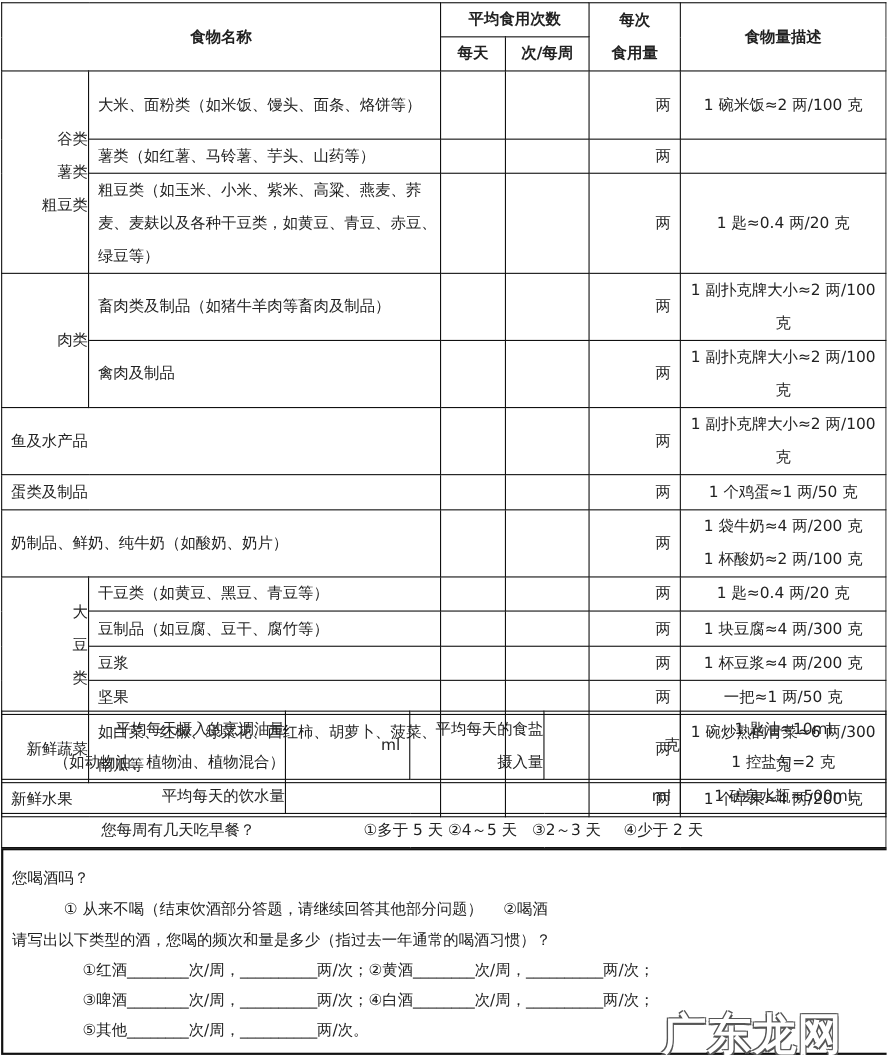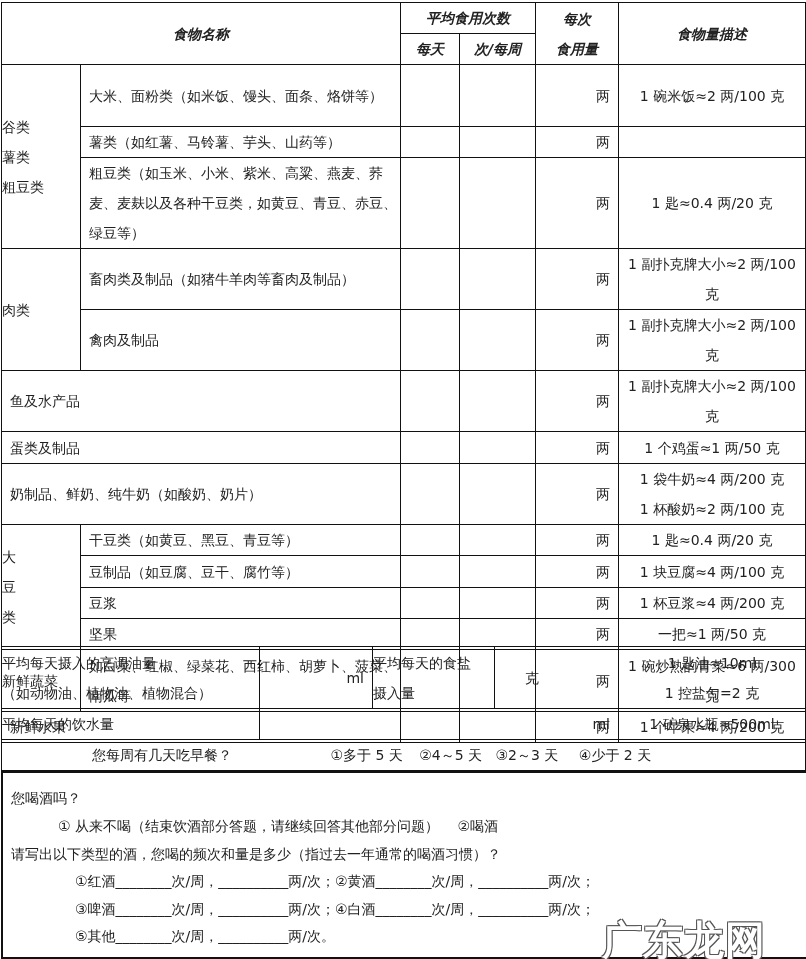--- a/index.html
+++ b/index.html
@@ -1,21 +1,21 @@
 <!DOCTYPE html>
 <html><head>
 <meta charset="utf-8">
 <style>
   html, body { margin:0; padding:0; background:#fff; }
   body { width:806px; height:959px; overflow:hidden; font-family:"DejaVu Sans", "Liberation Sans", sans-serif; color:#222; }
   .page { position:relative; width:806px; height:959px; }
   table.survey { position:absolute; left:1px; top:2px; border-collapse:collapse; table-layout:fixed; width:804px; }
   table.survey td { border:1px solid #111; padding:0; font-size:14px; line-height:30px; vertical-align:middle; }
-  .hdr { font-weight:bold; text-align:center; font-size:15px;font-style:italic; }
-  .cat { text-align:left; }
+  .hdr { font-weight:bold; text-align:center; font-size:15px; }
+  .cat { text-align:right; }
   .name { padding-left:8px !important; text-align:left; }
   .unit { text-align:right; padding-right:8px !important; }
   .desc { text-align:center; font-size:12.5px; line-height:28px; }
   .thick-top td { border-top:2.5px solid #111; }
   .bottom-box { position:absolute; left:1px; top:771px; width:801px; height:184px; border:2px solid #111; border-top:2.5px solid #111; font-size:14px;padding-left:36px; }
   .bottom-box .line { position:absolute; left:8px; white-space:nowrap; }
   .watermark { position:absolute; right:40px; top:913px; font-size:40px; color:#fff; font-weight:bold; letter-spacing:1px;
     text-shadow:-1px -1px 0 #555, 1px -1px 0 #555, -1px 1px 0 #555, 1px 1px 0 #555; }
 </style>
 </head>
@@ -127,21 +127,21 @@
     <td></td>
     <td></td>
     <td class="unit">两</td>
     <td class="desc">1 匙≈0.4 两/20 克</td>
   </tr>
   <tr style="height:32px">
     <td class="name">豆制品（如豆腐、豆干、腐竹等）</td>
     <td></td>
     <td></td>
     <td class="unit">两</td>
-    <td class="desc">1 块豆腐≈4 两/100 克</td>
+    <td class="desc">1 块豆腐≈4 两/300 克</td>
   </tr>
   <tr style="height:31px" class="thick-top">
     <td class="name">豆浆</td>
     <td></td>
     <td></td>
     <td class="unit">两</td>
     <td class="desc">1 杯豆浆≈4 两/200 克</td>
   </tr>
   <tr style="height:24px">
     <td class="name">坚果</td>
@@ -197,21 +197,21 @@
   </tr>
   <tr style="height:31px" class="thick-top">
     <td class="cat">平均每天的饮水量</td>
     <td class="unit" colspan="3">ml</td>
     <td class="desc">1 矿泉水瓶≈500ml</td>
   </tr>
   <tr style="height:31px">
     <td colspan="5">
       <span style="display:inline-block;width:320px;text-align:center;">您每周有几天吃早餐？</span>
       <span style="margin-left:4px">①多于 5 天</span>
-      <span style="margin-left:12px">②4～5 天</span>
+      <span style="">②4～5 天</span>
       <span style="margin-left:9px">③2～3 天</span>
       <span style="margin-left:16px">④少于 2 天</span>
     </td>
   </tr>
 </tbody>
     </table>
 
 <div class="bottom-box">
   <div class="line" style="top:17px">您喝酒吗？</div>
   <div class="line" style="top:45px;left:55px">

